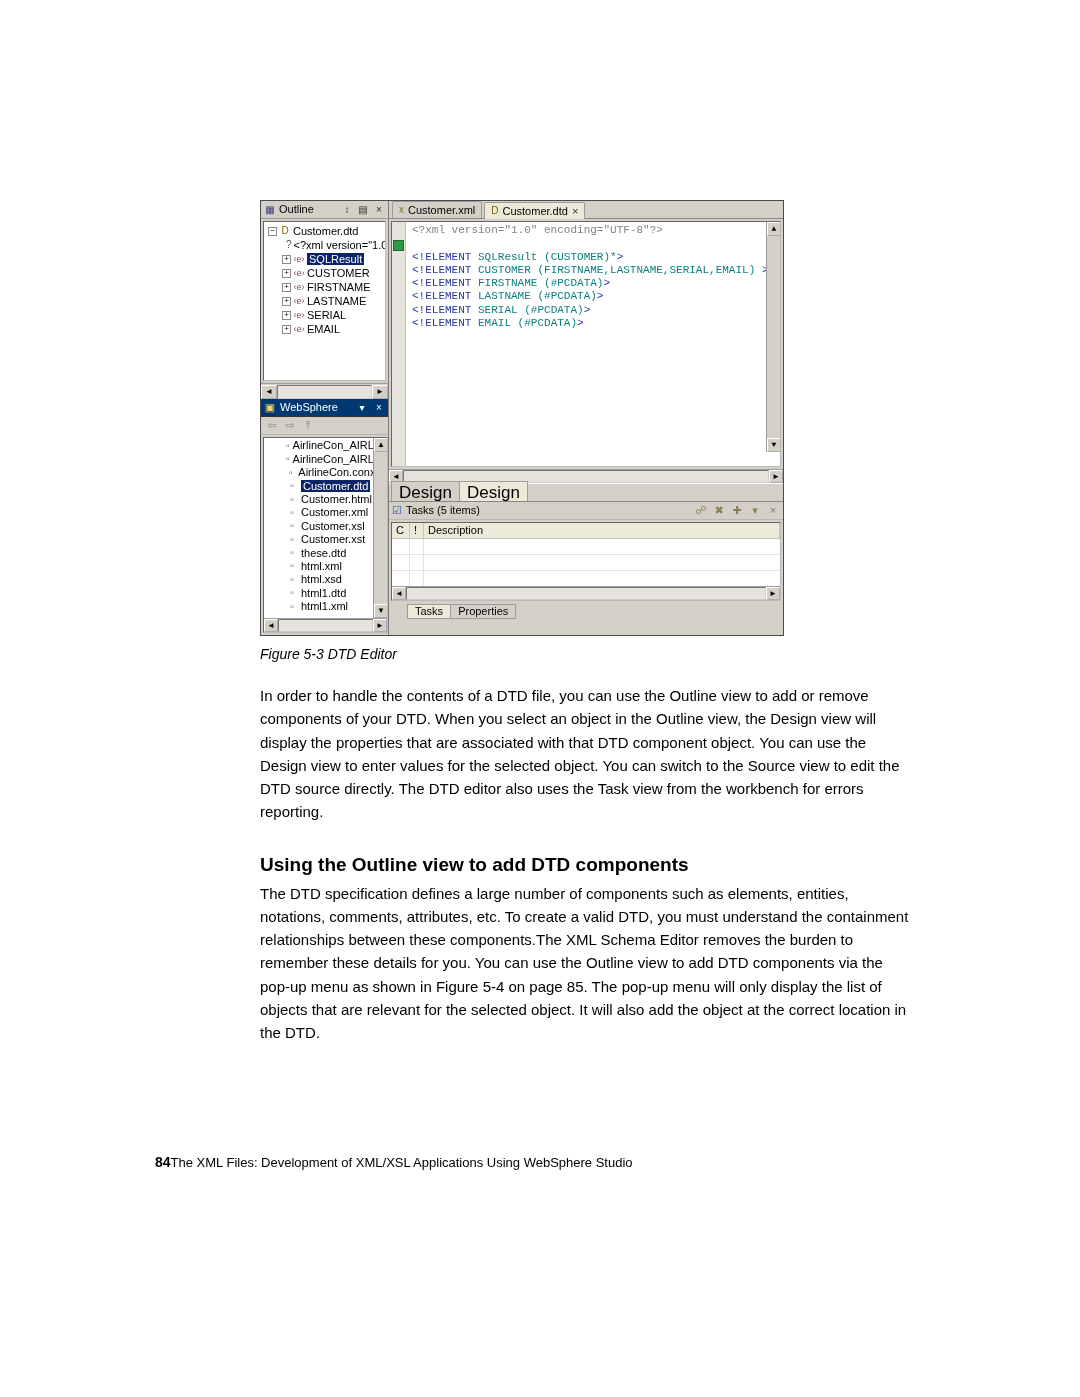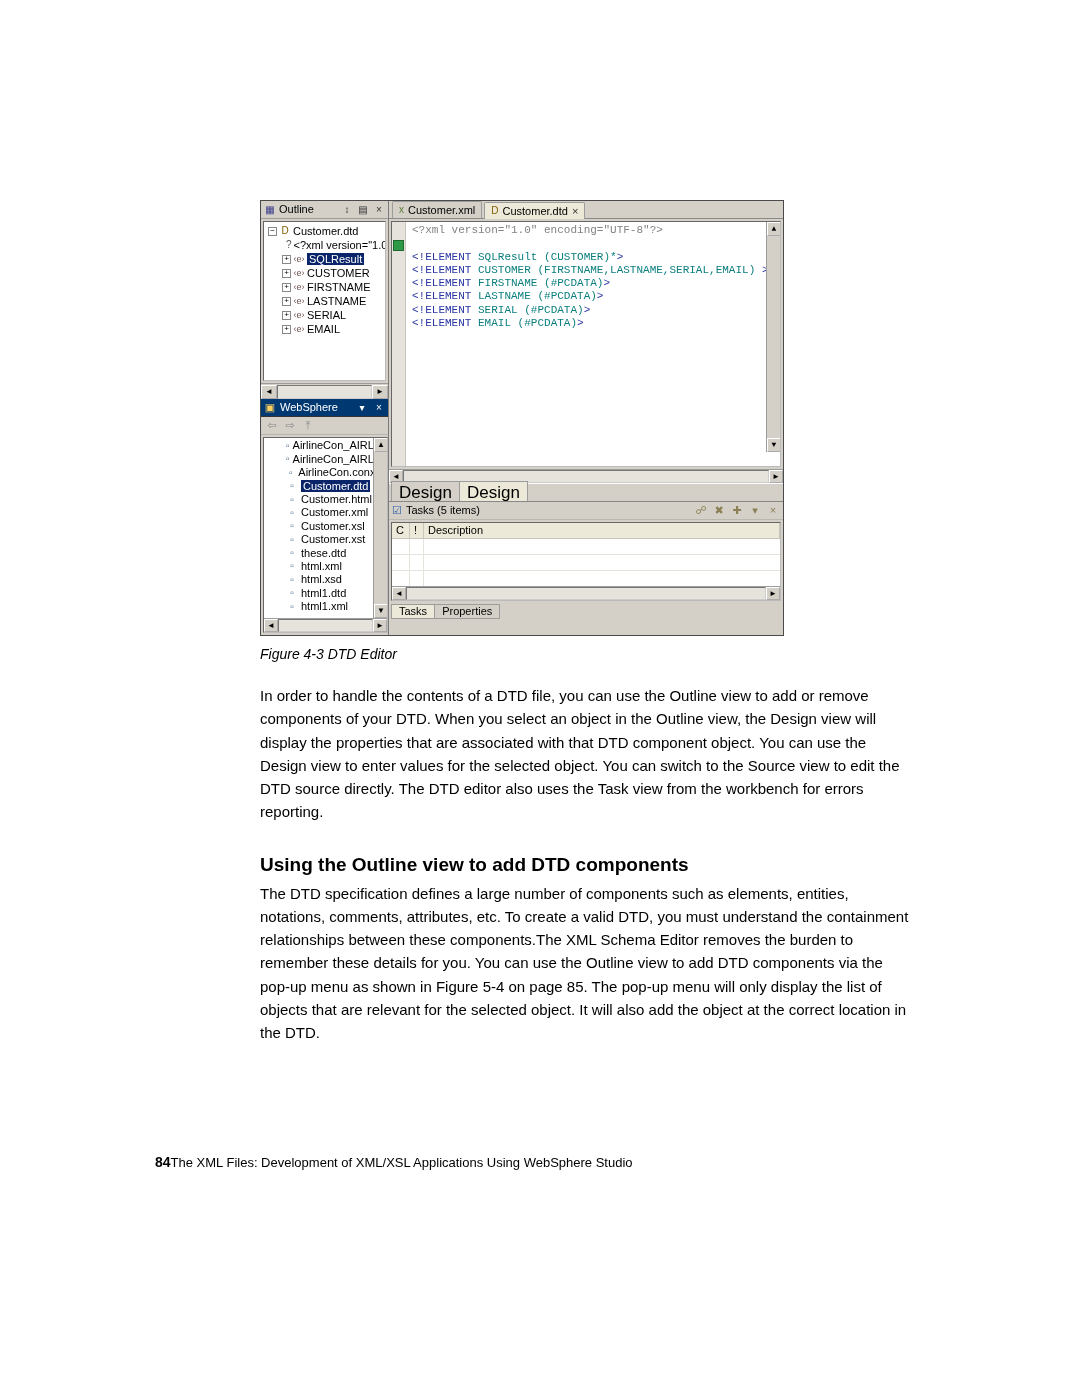--- a/index.html
+++ b/index.html
@@ -267,21 +267,21 @@
       linear-gradient(to right, transparent 17px,#e5e3db 17px,#e5e3db 18px,transparent 18px),
       linear-gradient(to right, transparent 31px,#e5e3db 31px,#e5e3db 32px,transparent 32px);
   }
   .tasks-hscroll {
     position:absolute; left:0; right:0; bottom:0; height:14px; display:flex;
     background:#d4d0c8; border-top:1px solid #9c9c9c;
   }
   .tasks-hscroll .arrow{width:14px;border:1px outset #fff;display:flex;align-items:center;justify-content:center;font-size:8px;cursor:pointer;}
   .tasks-hscroll .track{flex:1;background:#e6e3dc;border:1px inset #ccc;}
   .bottom-tabs {
-    height: 16px; display:flex; align-items:center; padding-left:2px; background:#d4d0c8;
+    height: 16px; display:flex; align-items:center; padding-left:18px; background:#d4d0c8;
   }
   .bottom-tabs .btab {
     padding: 0 7px; height:15px; display:flex; align-items:center;
     border:1px solid #9c9c9c; font-size:11px; cursor:pointer;
   }
   .bottom-tabs .btab + .btab { border-left:0; }
   .bottom-tabs .btab.active { background:#ece9d8; }
 
   
   .caption {
@@ -537,21 +537,21 @@
             </div>
           <div class="btab">
               <span>Properties</span>
             </div>
         </div>
       </div>
     </div>
 
   </div>
 
-  <div class="caption">Figure 4-3   DTD Editor</div>
+  <div class="caption">Figure 5-3   DTD Editor</div>
 
   <div class="body-para">In order to handle the contents of a DTD file, you can use the Outline view to add or remove components of your DTD. When you select an object in the Outline view, the Design view will display the properties that are associated with that DTD component object. You can use the Design view to enter values for the selected object. You can switch to the Source view to edit the DTD source directly. The DTD editor also uses the Task view from the workbench for errors reporting.</div>
 
   <div class="section-heading">Using the Outline view to add DTD components</div>
 
   <div class="body-para2">The DTD specification defines a large number of components such as elements, entities, notations, comments, attributes, etc. To create a valid DTD, you must understand the containment relationships between these components.The XML Schema Editor removes the burden to remember these details for you. You can use the Outline view to add DTD components via the pop-up menu as shown in Figure 5-4 on page 85. The pop-up menu will only display the list of objects that are relevant for the selected object. It will also add the object at the correct location in the DTD.</div>
 
   <div class="footer">
     <span class="pageno">84</span>
     <span>The XML Files:   Development of XML/XSL Applications Using WebSphere Studio</span>

